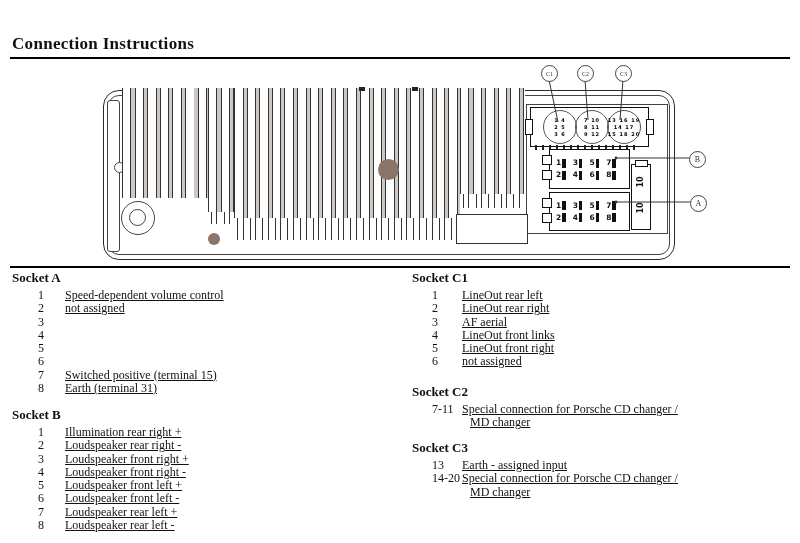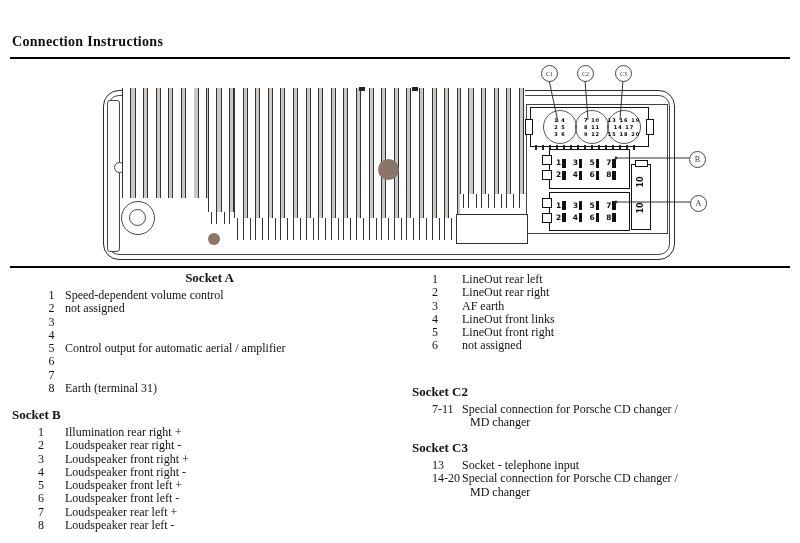--- a/index.html
+++ b/index.html
@@ -1,19 +1,19 @@
 <!DOCTYPE html>
 <html><head>
 <meta charset="utf-8">
 <style>
   html,body{margin:0;padding:0;background:#fff;}
   .page{position:relative;width:800px;height:543px;background:#fff;overflow:hidden;
         font-family:"Liberation Serif",serif;color:#111;}
   
-  .title{position:absolute;left:12px;top:34px;font-size:14px;font-weight:bold;
+  .title{position:absolute;left:12px;top:34px;font-size:17px;font-weight:bold;
          letter-spacing:.3px;margin:0;}
   .rule{position:absolute;left:10px;width:780px;height:2px;background:#000;}
   .rule.title-rule{top:57px;}
   .rule.sep-rule{top:266px;}
   
   .radio{position:absolute;left:103px;top:90px;width:570px;height:168px;
          border:1.5px solid #2a2a2a;border-radius:16px;background:#fff;}
   .radio-inner{position:absolute;inset:4px;border:1px solid #444;border-radius:11px;}
   .bracket{position:absolute;left:3px;top:9px;width:11px;height:150px;
            border:1px solid #444;border-radius:3px;background:#fff;}
@@ -78,23 +78,23 @@
   .co-c1{left:541px;top:65px;} .co-c2{left:577px;top:65px;} .co-c3{left:615px;top:65px;}
   .co-b{left:689px;top:151px;} .co-a{left:690px;top:195px;}
   .leads{position:absolute;left:0;top:0;pointer-events:none;}
   
   .sec{position:absolute;font-size:12px;line-height:13.3px;}
   .sec-h{font-size:13px;font-weight:bold;line-height:16px;}
   .items{margin-top:3px;}
   .row{display:flex;}
   .sec-l .row{padding-left:26px;} .sec-l .pin{display:inline-block;width:27px;flex:none;}
   .sec-r .row{padding-left:20px;} .sec-r .pin{display:inline-block;width:30px;flex:none;}
-  .desc{white-space:nowrap;}
+  .desc{white-space:nowrap;text-decoration:underline;}
   .desc-cont{margin-left:8px;}
-  .sec-a{left:12px;top:270px;width:395px;text-align:center;}
+  .sec-a{left:12px;top:270px;width:395px;}
   .sec-b{left:12px;top:407px;width:395px;}
   .sec-c1{left:412px;top:270px;width:385px;}
   .sec-c2{left:412px;top:384px;width:385px;}
   .sec-c3{left:412px;top:440px;width:385px;}
 </style>
 </head>
 <body>
 
 <div class="page">
 
@@ -267,27 +267,27 @@
           <span class="desc">not assigned</span>
         </div>
       <div class="row">
           <span class="pin">3</span>
         </div>
       <div class="row">
           <span class="pin">4</span>
         </div>
       <div class="row">
           <span class="pin">5</span>
-          <span class="desc">Control output for automatic aerial / amplifier</span>
         </div>
       <div class="row">
           <span class="pin">6</span>
         </div>
       <div class="row">
           <span class="pin">7</span>
+          <span class="desc">Switched positive (terminal 15)</span>
         </div>
       <div class="row">
           <span class="pin">8</span>
           <span class="desc">Earth (terminal 31)</span>
         </div>
     </div>
   </div>
 
   <div class="sec sec-l sec-b">
     <div class="sec-h">Socket B</div>
@@ -321,32 +321,33 @@
           <span class="desc">Loudspeaker rear left +</span>
         </div>
       <div class="row">
           <span class="pin">8</span>
           <span class="desc">Loudspeaker rear left -</span>
         </div>
     </div>
   </div>
 
   <div class="sec sec-r sec-c1">
+    <div class="sec-h">Socket C1</div>
     <div class="items">
       <div class="row">
           <span class="pin">1</span>
           <span class="desc">LineOut rear left</span>
         </div>
       <div class="row">
           <span class="pin">2</span>
           <span class="desc">LineOut rear right</span>
         </div>
       <div class="row">
           <span class="pin">3</span>
-          <span class="desc">AF earth</span>
+          <span class="desc">AF aerial</span>
         </div>
       <div class="row">
           <span class="pin">4</span>
           <span class="desc">LineOut front links</span>
         </div>
       <div class="row">
           <span class="pin">5</span>
           <span class="desc">LineOut front right</span>
         </div>
       <div class="row">
@@ -368,21 +369,21 @@
           <span class="desc desc-cont">MD changer</span>
         </div>
     </div>
   </div>
 
   <div class="sec sec-r sec-c3">
     <div class="sec-h">Socket C3</div>
     <div class="items">
       <div class="row">
           <span class="pin">13</span>
-          <span class="desc">Socket - telephone input</span>
+          <span class="desc">Earth - assigned input</span>
         </div>
       <div class="row">
           <span class="pin">14-20</span>
           <span class="desc">Special connection for Porsche CD changer /</span>
         </div>
       <div class="row">
           <span class="pin"></span>
           <span class="desc desc-cont">MD changer</span>
         </div>
     </div>

